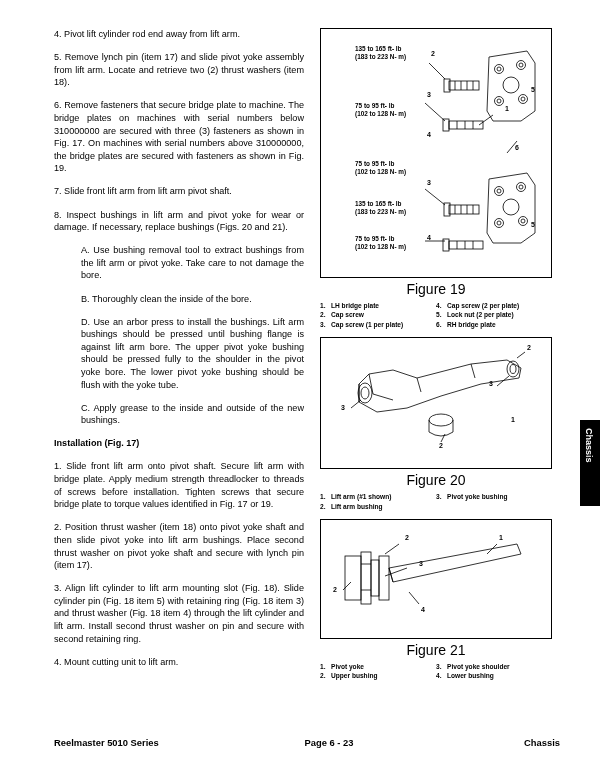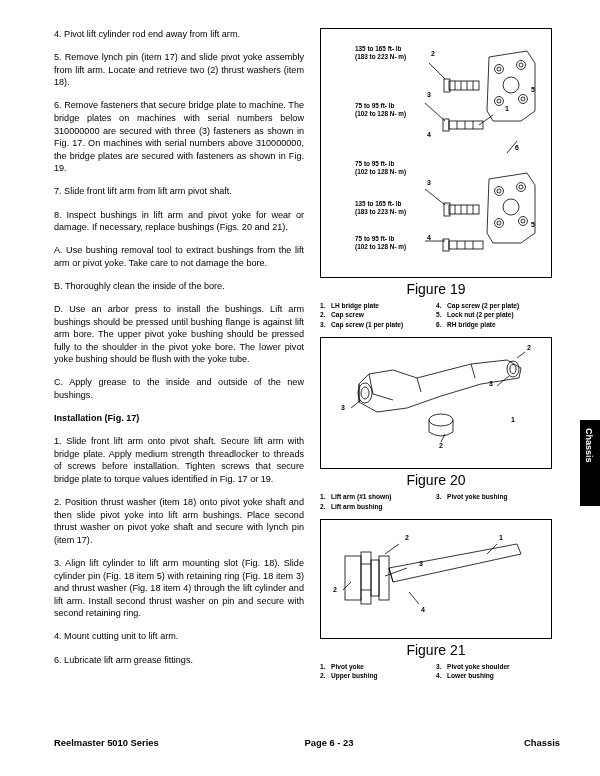--- a/index.html
+++ b/index.html
@@ -16,21 +16,21 @@
   
   .left-col{
     position:absolute;
     left:54px; top:28px;
     width:250px;
     font-size:9.1px;
     line-height:12.6px;
     text-align:justify;
   }
   .left-col p{margin:0 0 10.5px 0;}
-  .left-col p.indent{margin-left:0;}
+  .left-col p.indent{margin-left:27px;}
   .sec-head{font-weight:bold;margin:0 0 8px 0;}
 
   
   .right-col{
     position:absolute;
     left:320px;top:28px;width:232px;
   }
   .fig-box{
     border:1px solid #000;
     background:#fff;
@@ -116,21 +116,20 @@
     <p class="indent">B.  Thoroughly clean the inside of the bore.</p>
     <p class="indent">D.  Use an arbor press to install the bushings. Lift arm bushings should be pressed until bushing flange is against lift arm bore. The upper pivot yoke bushing should be pressed fully to the shoulder in the pivot yoke bore.  The lower pivot yoke bushing should be flush with the yoke tube.</p>
     <p class="indent">C.  Apply grease to the inside and outside of the new bushings.</p>
 
     <p class="sec-head">Installation (Fig. 17)</p>
 
     <p>1.  Slide front lift arm onto pivot shaft. Secure lift arm with bridge plate. Apply medium strength threadlocker to threads of screws before installation. Tighten screws that secure bridge plate to torque values identified in Fig. 17 or 19.</p>
     <p>2.  Position thrust washer (item 18) onto pivot yoke shaft and then slide pivot yoke into lift arm bushings. Place second thrust washer on pivot yoke shaft and secure with lynch pin (item 17).</p>
     <p>3.  Align lift cylinder to lift arm mounting slot (Fig. 18). Slide cylinder pin (Fig. 18 item 5) with retaining ring (Fig. 18 item 3) and thrust washer (Fig. 18 item 4) through the lift cylinder and lift arm. Install second thrust washer on pin and secure with second retaining ring.</p>
     <p>4.  Mount cutting unit to lift arm.</p>
-    <p>6.  Lubricate lift arm grease fittings.</p>
   </div>
 
   <div class="right-col">
 
     <div class="fig-box" style="height:248px;">
       <svg width="230" height="246" viewBox="0 0 230 246">
         <g fill="none" stroke="#000" stroke-width="0.8">
 
           <path d="M168 28 L206 22 L214 34 L214 82 L200 92 L172 92 L166 82 Z"></path>
           <circle cx="178" cy="40" r="4.5"></circle>

